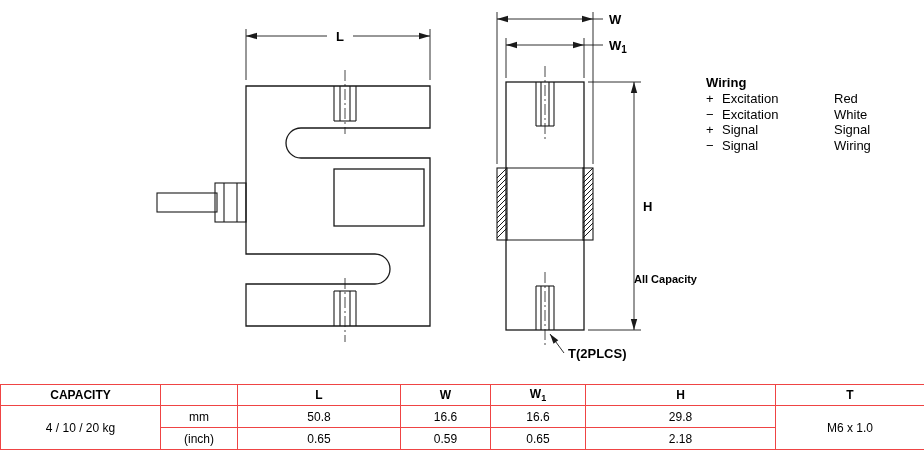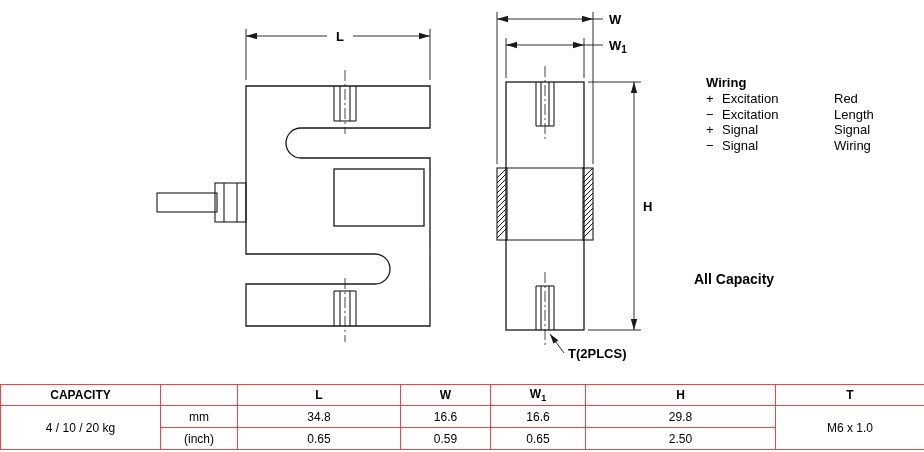--- a/index.html
+++ b/index.html
@@ -8,21 +8,21 @@
   svg .obj{fill:none;stroke:#1a1a1a;stroke-width:1.3;}
   svg .thin{fill:none;stroke:#1a1a1a;stroke-width:1.1;}
   svg .dim{fill:none;stroke:#1a1a1a;stroke-width:0.9;}
   svg .cl{fill:none;stroke:#1a1a1a;stroke-width:0.8;stroke-dasharray:11 3 2 3;}
   svg .hatch{stroke:#1a1a1a;stroke-width:1;}
   svg .arrow{fill:#1a1a1a;stroke:none;}
   svg text{font-family:"Liberation Sans",sans-serif;font-weight:bold;font-size:13px;fill:#000;}
   .wiring{position:absolute;left:706px;top:74px;}
   .wiring-title{font-weight:bold;font-size:13px;line-height:17px;}
   .wiring-grid{display:grid;grid-template-columns:16px 112px auto;font-size:13px;line-height:15.5px;}
-  .note{position:absolute;left:694px;top:272px;font-weight:bold;font-size:14px;line-height:15.5px;}
+  .note{position:absolute;left:634px;top:272px;font-weight:bold;font-size:11px;line-height:15.5px;}
   table.spec{position:absolute;left:0;top:384px;width:924px;border-collapse:collapse;
              table-layout:fixed;font-size:12px;}
   table.spec th,table.spec td{border:1px solid #ef4444;text-align:center;vertical-align:middle;padding:0;}
   table.spec th{font-weight:bold;height:20px;font-size:12px;}
   table.spec td{height:21px;font-weight:normal;}
   sub.hdr{font-size:9px;}
 </style>
 </head>
 <body>
 
@@ -154,21 +154,21 @@
   </svg>
 
   <div class="wiring">
     <div class="wiring-title">Wiring</div>
     <div class="wiring-grid">
       <span>+</span>
       <span>Excitation</span>
       <span>Red</span>
       <span>−</span>
       <span>Excitation</span>
-      <span>Length</span>
+      <span>White</span>
       <span>+</span>
       <span>Signal</span>
       <span>Signal</span>
       <span>−</span>
       <span>Signal</span>
       <span>Wiring</span>
     </div>
   </div>
 
   <div class="note">
@@ -193,29 +193,29 @@
         <th>W</th>
         <th><span>W</span><sub class="hdr">1</sub></th>
         <th>H</th>
         <th>T</th>
       </tr>
     </thead>
     <tbody>
       <tr>
         <td rowspan="2">4 / 10 / 20 kg</td>
         <td>mm</td>
-        <td>34.8</td>
+        <td>50.8</td>
         <td>16.6</td>
         <td>16.6</td>
         <td>29.8</td>
         <td rowspan="2">M6 x 1.0</td>
       </tr>
       <tr>
         <td>(inch)</td>
         <td>0.65</td>
         <td>0.59</td>
         <td>0.65</td>
-        <td>2.50</td>
+        <td>2.18</td>
       </tr>
     </tbody>
   </table>
 
 </div>
 
 </body></html>

